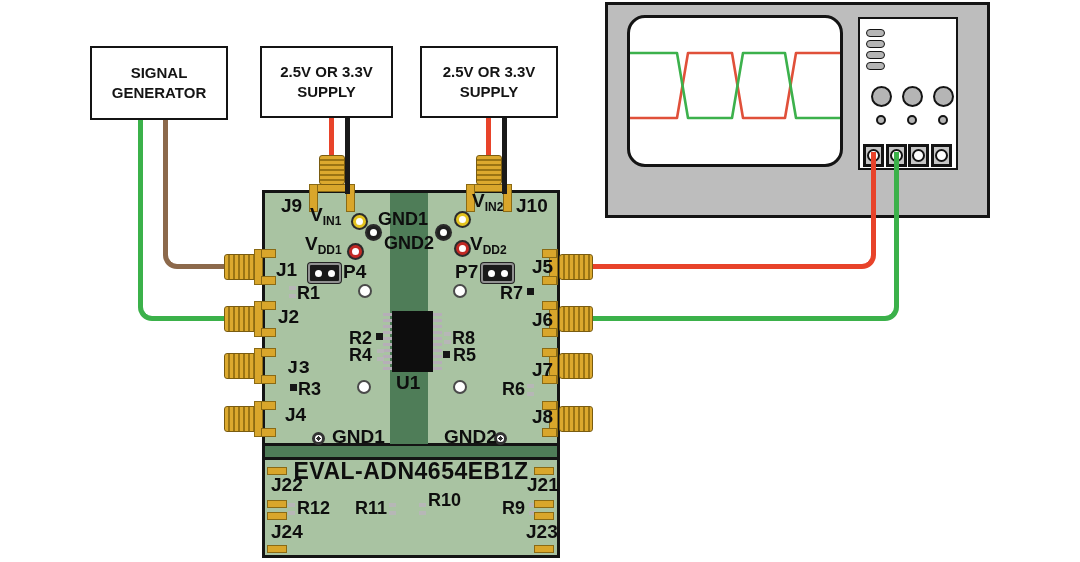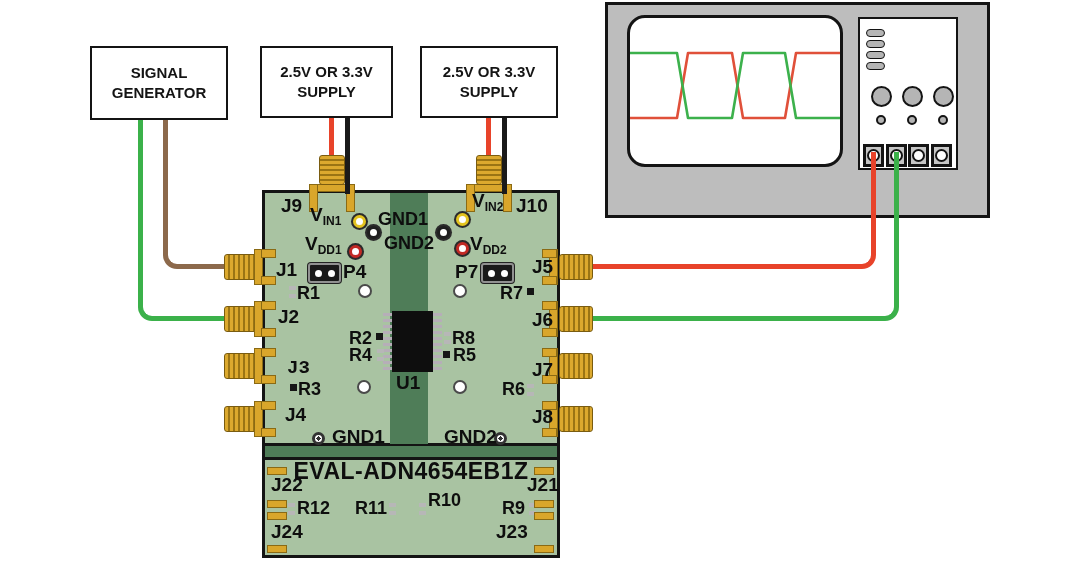--- a/index.html
+++ b/index.html
@@ -233,19 +233,19 @@
   <span class="lbl" style="left:396px;top:372px;">U1</span>
 
   <span class="lbl" style="left:332px;top:426px;">GND1</span>
   <span class="lbl" style="left:444px;top:426px;">GND2</span>
 
   <div class="a" style="left:262px;top:458px;width:298px;text-align:center;font-weight:bold;font-size:23px;color:#0e0e0e;letter-spacing:0.5px;">EVAL-ADN4654EB1Z</div>
 
   <span class="lbl" style="left:271px;top:474px;">J22</span>
   <span class="lbl" style="left:527px;top:474px;">J21</span>
   <span class="lbl" style="left:271px;top:521px;">J24</span>
-  <span class="lbl" style="left:496px;top:521px;">J23</span>
+  <span class="lbl" style="left:526px;top:521px;">J23</span>
   <span class="lbl sm" style="left:297px;top:498px;">R12</span>
   <span class="lbl sm" style="left:355px;top:498px;">R11</span>
   <span class="lbl sm" style="left:428px;top:490px;">R10</span>
   <span class="lbl sm" style="left:502px;top:498px;">R9</span>
 
 </div>
 
 </body></html>

